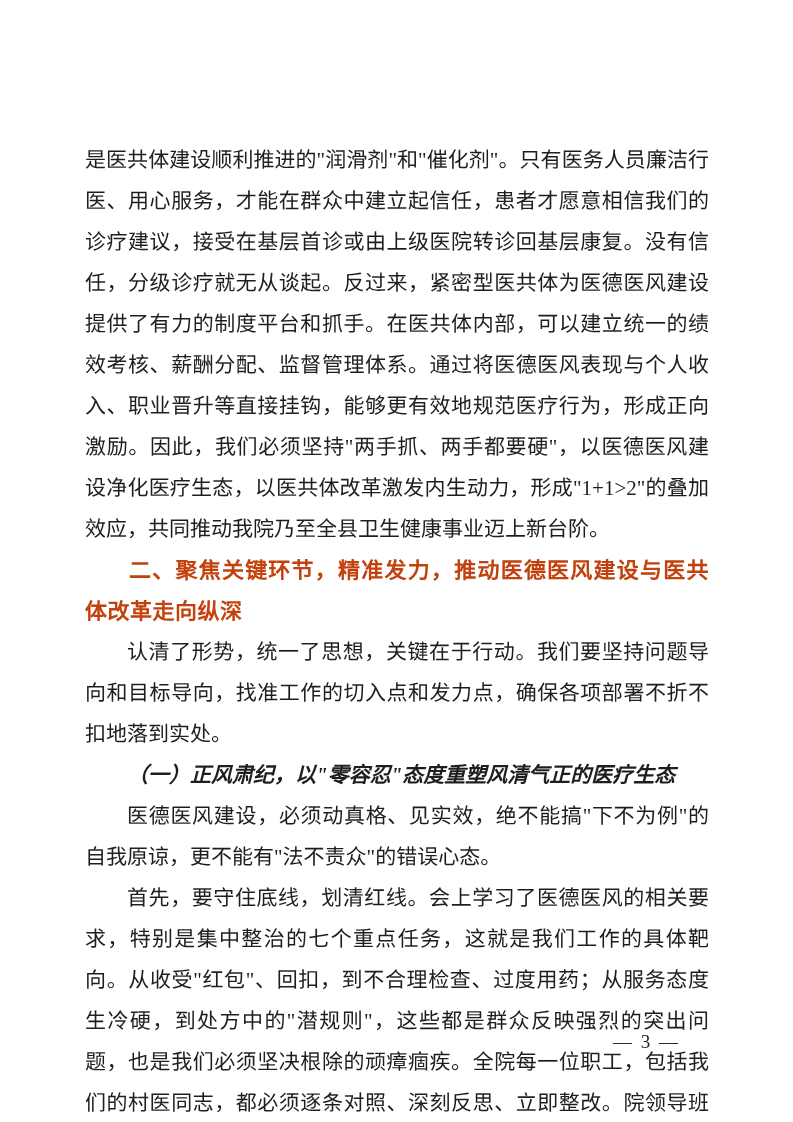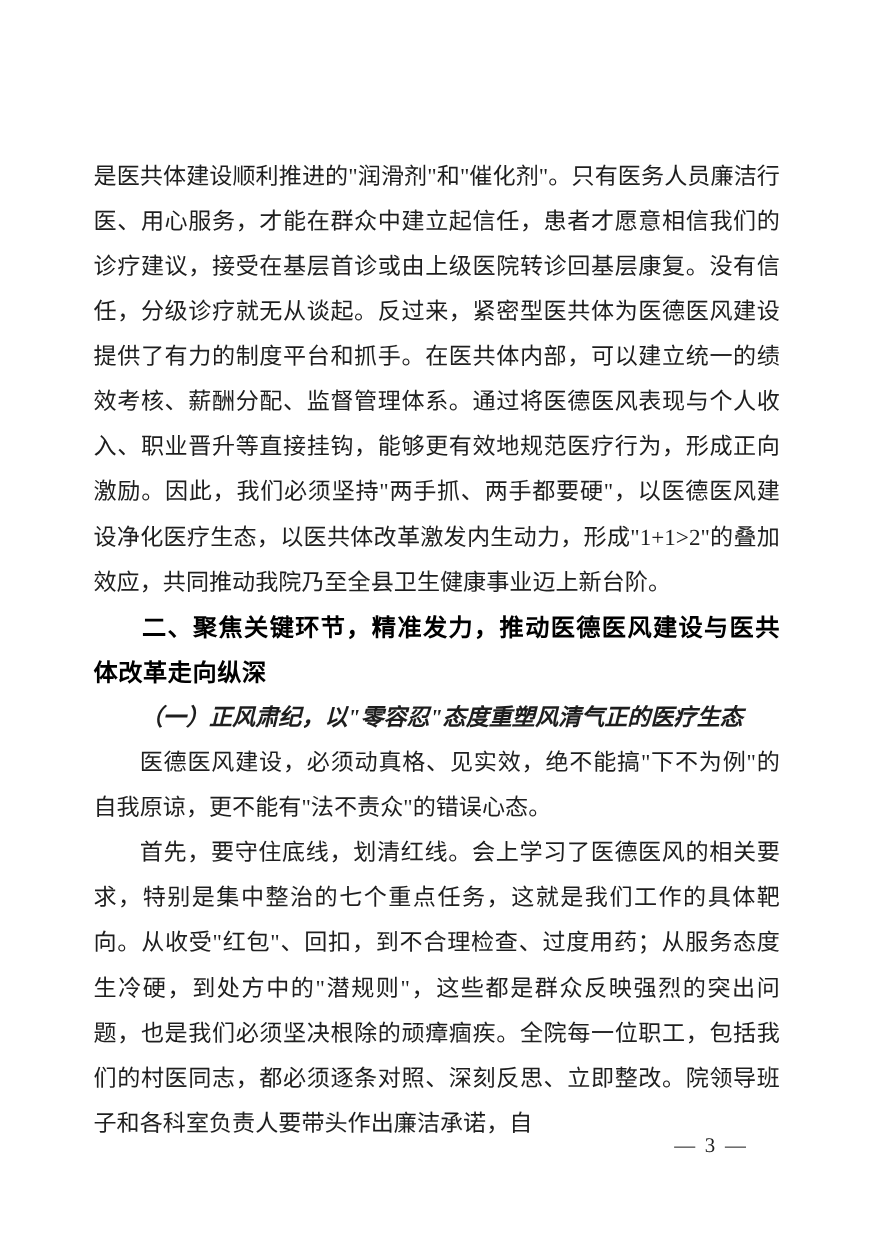--- a/index.html
+++ b/index.html
@@ -39,21 +39,21 @@
   }
   .section-heading {
     margin: 0;
     font-size: 22px;
     line-height: 41px;
     font-weight: 700;
     text-indent: 2em;
     text-align: justify;
     text-justify: inter-character;
     font-family: "Liberation Sans", sans-serif;
-    color: #000000;
+    color: #c2410c;
     letter-spacing: 0.5px;
   }
   .sub-heading {
     margin: 0;
     font-size: 21px;
     line-height: 41px;
     font-weight: 700;
     font-style: italic;
     text-indent: 2em;
     text-align: justify;
@@ -71,20 +71,21 @@
     letter-spacing: 2px;
   }
 </style>
 </head>
 <body>
 
 <div class="page">
   <div class="content">
     <p class="body-text no-indent">是医共体建设顺利推进的"润滑剂"和"催化剂"。只有医务人员廉洁行医、用心服务，才能在群众中建立起信任，患者才愿意相信我们的诊疗建议，接受在基层首诊或由上级医院转诊回基层康复。没有信任，分级诊疗就无从谈起。反过来，紧密型医共体为医德医风建设提供了有力的制度平台和抓手。在医共体内部，可以建立统一的绩效考核、薪酬分配、监督管理体系。通过将医德医风表现与个人收入、职业晋升等直接挂钩，能够更有效地规范医疗行为，形成正向激励。因此，我们必须坚持"两手抓、两手都要硬"，以医德医风建设净化医疗生态，以医共体改革激发内生动力，形成"1+1&gt;2"的叠加效应，共同推动我院乃至全县卫生健康事业迈上新台阶。</p>
     <h2 class="section-heading">二、聚焦关键环节，精准发力，推动医德医风建设与医共体改革走向纵深</h2>
+    <p class="body-text">认清了形势，统一了思想，关键在于行动。我们要坚持问题导向和目标导向，找准工作的切入点和发力点，确保各项部署不折不扣地落到实处。</p>
     <h3 class="sub-heading">（一）正风肃纪，以"零容忍"态度重塑风清气正的医疗生态</h3>
     <p class="body-text">医德医风建设，必须动真格、见实效，绝不能搞"下不为例"的自我原谅，更不能有"法不责众"的错误心态。</p>
     <p class="body-text">首先，要守住底线，划清红线。会上学习了医德医风的相关要求，特别是集中整治的七个重点任务，这就是我们工作的具体靶向。从收受"红包"、回扣，到不合理检查、过度用药；从服务态度生冷硬，到处方中的"潜规则"，这些都是群众反映强烈的突出问题，也是我们必须坚决根除的顽瘴痼疾。全院每一位职工，包括我们的村医同志，都必须逐条对照、深刻反思、立即整改。院领导班子和各科室负责人要带头作出廉洁承诺，自</p>
   </div>
   <div class="footer">
     <span>— 3 —</span>
   </div>
 </div>
 
 </body></html>

